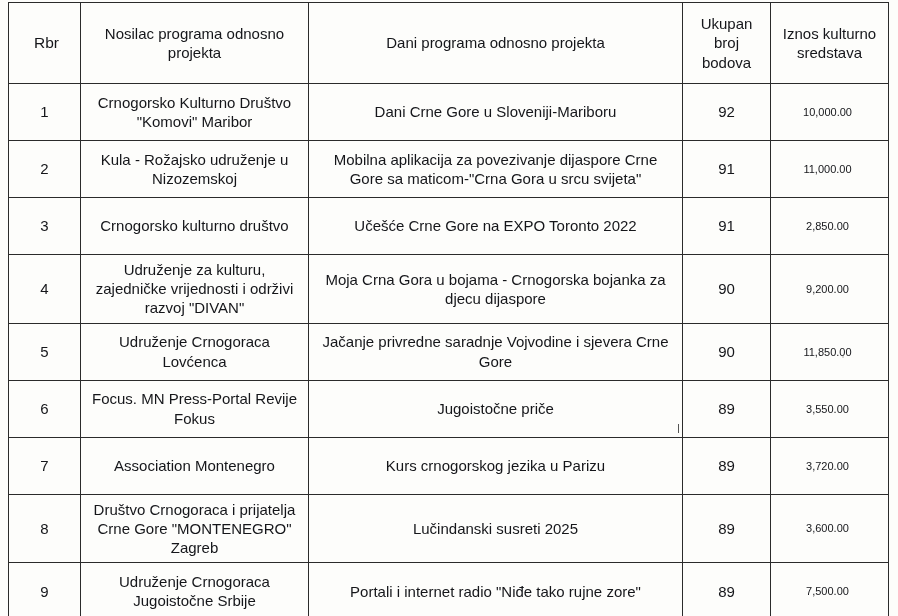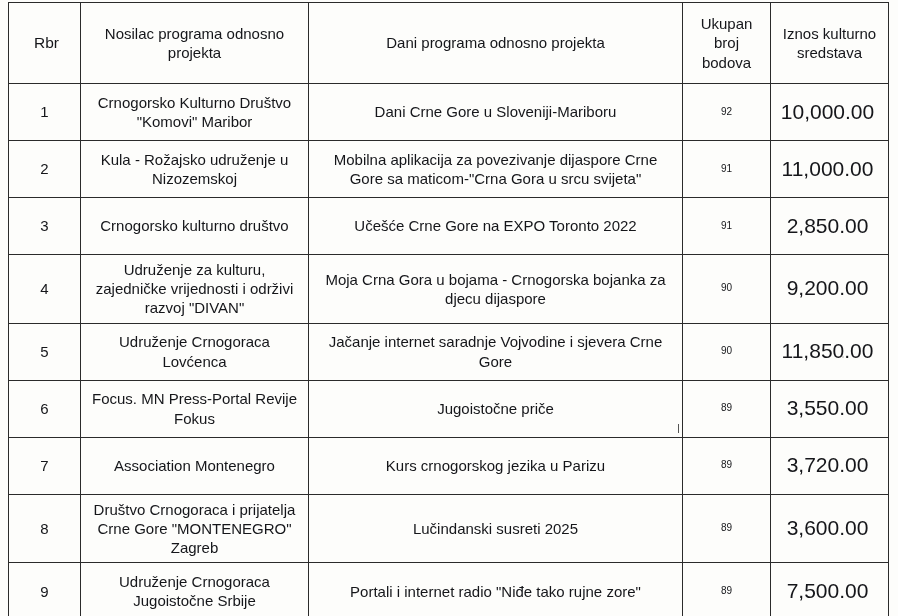--- a/index.html
+++ b/index.html
@@ -50,24 +50,24 @@
     line-height: 1.25;
     padding: 7px 6px;
     height: 70px;
   }
   thead th.h-rbr { font-size: 15.5px; padding-left: 10px; }
 
   tbody td.cell-rbr {
     font-size: 15px;
   }
   tbody td.cell-points {
-    font-size: 10px;
+    font-size: 15px;
   }
   tbody td.cell-amount {
-    font-size: 21px;
+    font-size: 11px;
     padding-right: 10px;
   }
   tbody tr td {
     height: 46px;
   }
   .tick {
     position: absolute;
     left: 678px;
     top: 424px;
     width: 1px;
@@ -129,21 +129,21 @@
       <tr>
         <td class="cell-rbr">4</td>
         <td class="cell-holder">Udruženje za kulturu, zajedničke vrijednosti i održivi razvoj "DIVAN"</td>
         <td class="cell-name">Moja Crna Gora u bojama - Crnogorska bojanka za djecu dijaspore</td>
         <td class="cell-points">90</td>
         <td class="cell-amount">9,200.00</td>
       </tr>
       <tr>
         <td class="cell-rbr">5</td>
         <td class="cell-holder">Udruženje Crnogoraca Lovćenca</td>
-        <td class="cell-name">Jačanje internet saradnje Vojvodine i sjevera Crne Gore</td>
+        <td class="cell-name">Jačanje privredne saradnje Vojvodine i sjevera Crne Gore</td>
         <td class="cell-points">90</td>
         <td class="cell-amount">11,850.00</td>
       </tr>
       <tr>
         <td class="cell-rbr">6</td>
         <td class="cell-holder">Focus. MN Press-Portal Revije Fokus</td>
         <td class="cell-name">Jugoistočne priče</td>
         <td class="cell-points">89</td>
         <td class="cell-amount">3,550.00</td>
       </tr>

